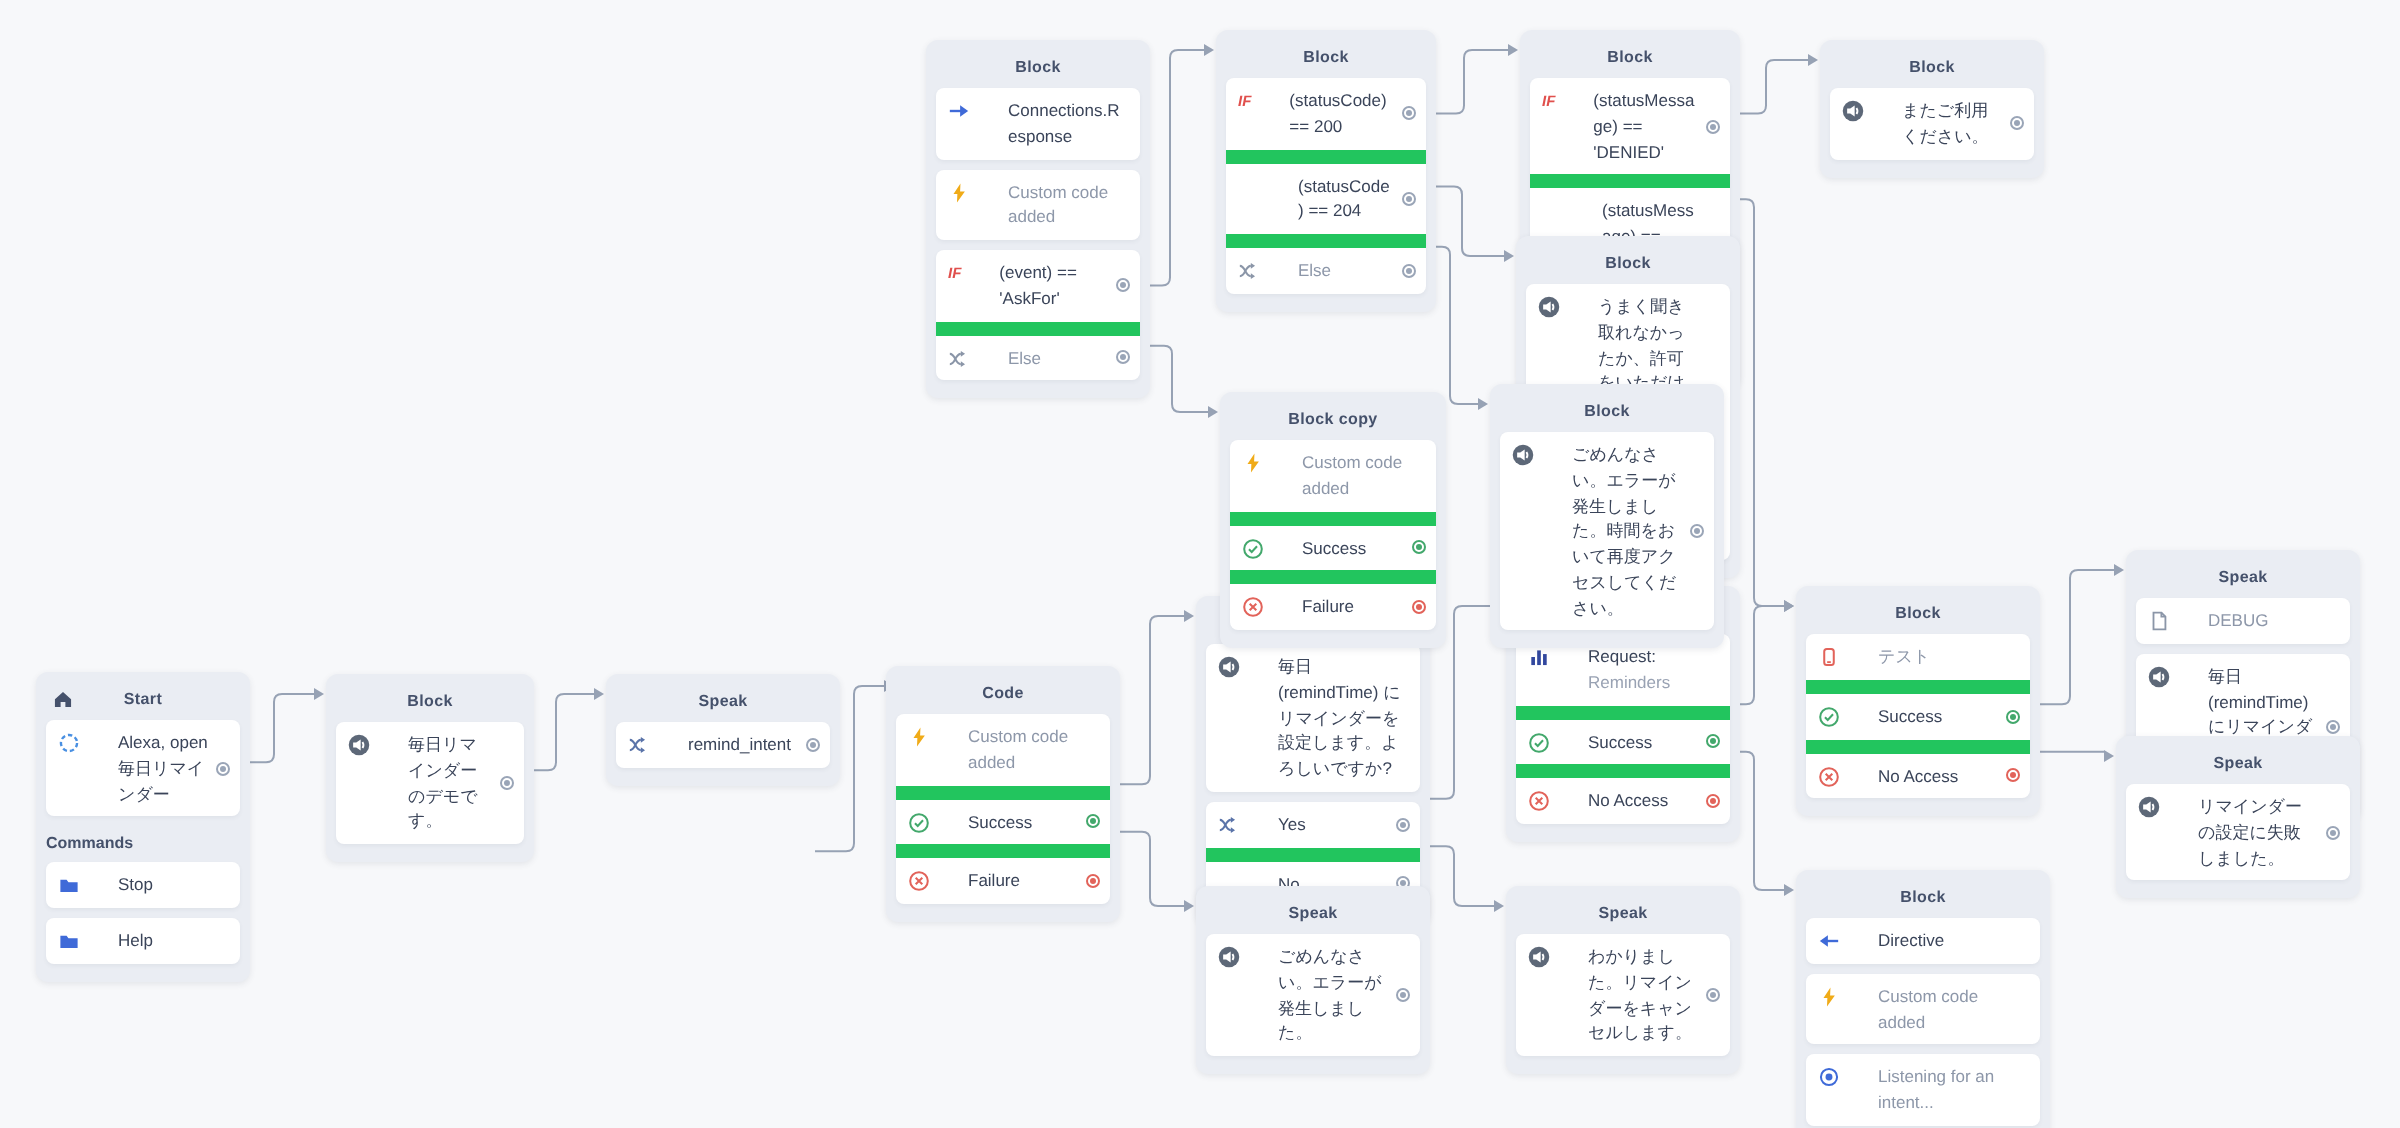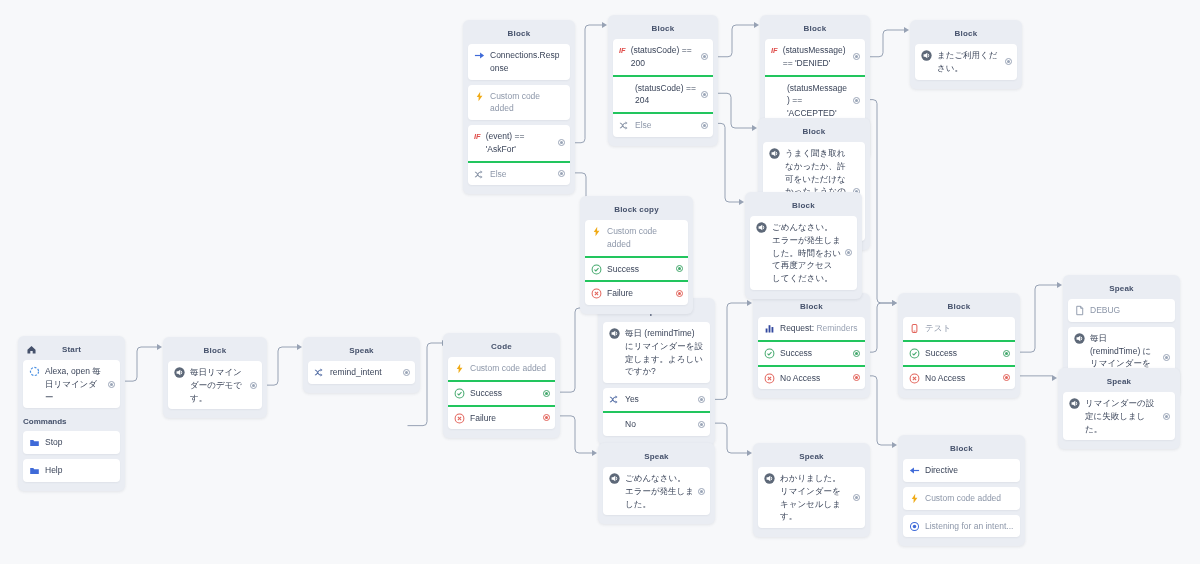--- a/index.html
+++ b/index.html
@@ -10,23 +10,23 @@
   .edge { fill:none; stroke:#97a2b4; stroke-width:1; }
   .arrow { fill:#97a2b4; }
   .node { position:absolute; background:#eaedf3; border-radius:6px; padding:5px;
           box-shadow:0 1px 3px rgba(50,60,80,.10); }
   .node-header { position:relative; text-align:center; font-size:8px; font-weight:700;
                  color:#45516b; padding:4px 2px 6px; letter-spacing:.2px; }
   .node-header .hicon { position:absolute; left:3px; top:2px; }
   .sub-label { font-size:8px; font-weight:700; color:#45516b; padding:4px 0 5px; }
   .card { background:#ffffff; border-radius:4px; box-shadow:0 1px 2px rgba(50,60,80,.06); margin-bottom:5px; }
   .card:last-child { margin-bottom:4px; }
-  .row { position:relative; display:flex; align-items:flex-start; gap:5px;
+  .row { position:relative; display:flex; align-items:flex-start; gap:19px;
          padding:5px 6px; font-size:8.5px; color:#3a4459; line-height:1.5; }
-  .row + .row { border-top:2px solid #22c55e; }
+  .row + .row { border-top:7px solid #22c55e; }
   .row.has-port { padding-right:16px; }
   .row .lbl { flex:1; word-break:break-word; }
   .row .lbl .sec { color:#99a2b3; }
   .row .lbl.gray { color:#8d97a9; }
   .ic { flex:0 0 auto; width:11px; height:11px; margin-top:1px; }
   .if-tag { flex:0 0 auto; font-size:7.5px; font-weight:700; font-style:italic; color:#e0504d; margin-top:1px; }
   .port { position:absolute; right:5px; top:50%; width:7px; height:7px; margin-top:-3.5px;
           border-radius:50%; border:1px solid #9aa5b7; background:#fff; }
   .port::after { content:""; position:absolute; left:50%; top:50%; width:3px; height:3px;
                  margin:-1.5px 0 0 -1.5px; border-radius:50%; background:#9aa5b7; }
@@ -455,21 +455,21 @@
           <svg class="ic" viewBox="0 0 12 12">
             <circle cx="6" cy="6" r="5.6" fill="#5d6878"></circle>
             <path d="M2.8 4.7h1.7L6.9 3v6L4.5 7.3H2.8z" fill="#fff"></path>
             <path d="M7.9 4.3q1.1 1.7 0 3.4" stroke="#fff" stroke-width="1" fill="none"></path>
           </svg>
           <span class="lbl">ごめんなさい。エラーが発生しました。時間をおいて再度アクセスしてください。</span>
           <span class="port"></span>
         </div>
       </div>
     </div>
-    <div class="node" style="left: 580px; top: 196px; width: 113px;">
+    <div class="node" style="left: 610px; top: 196px; width: 113px;">
       <div class="node-header">Block copy</div>
       <div class="card">
         <div class="row">
           <svg class="ic" viewBox="0 0 12 12">
             <path d="M6.8 0.8 L3 6.6h2.1L4.9 11.2 9.2 5.2H6.6z" fill="#f0ab18"></path>
           </svg>
           <span class="lbl gray">Custom code added</span>
         </div>
         <div class="row has-port">
           <svg class="ic" viewBox="0 0 12 12">

